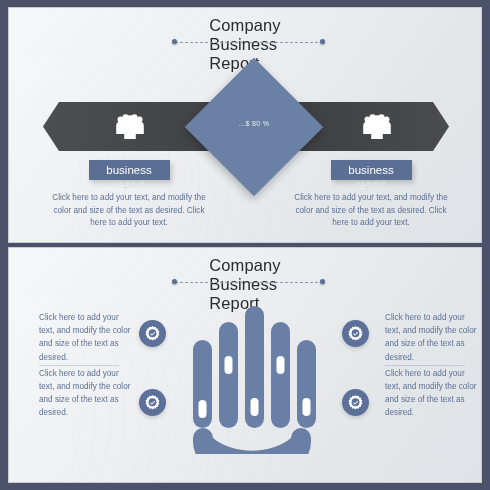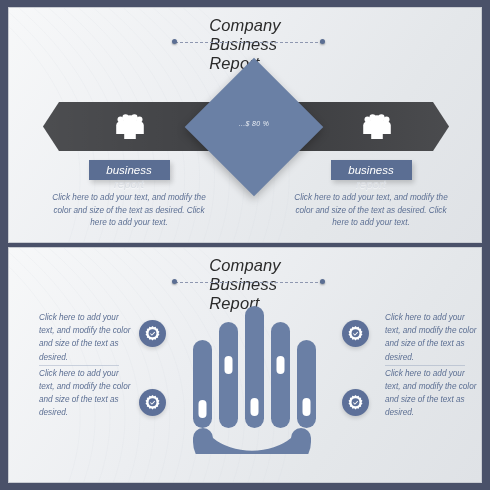--- a/index.html
+++ b/index.html
@@ -1,18 +1,18 @@
 <!DOCTYPE html>
 <html><head>
 <meta charset="utf-8">
 <style>
   html,body{margin:0;padding:0;background:#4a5169;}
   body{width:490px;height:490px;overflow:hidden;font-family:"Liberation Sans",sans-serif;}
 
-  .deck{width:490px;height:490px;position:relative;background:#4a5169;font-style:italic;}
+  .deck{width:490px;height:490px;position:relative;background:#4a5169;}
 
   .slide{position:absolute;left:8px;width:474px;overflow:hidden;
          background:#eef0f2;
          background-image:
             linear-gradient(125deg,#f7f8f9 0%,#eceef1 42%,#e4e7ea 72%,#dfe2e6 100%);
          border:1px solid #c9ccd2;box-sizing:border-box;}
   .slide-top{top:7px;height:236px;}
   .slide-bot{top:247px;height:236px;}
 
   

